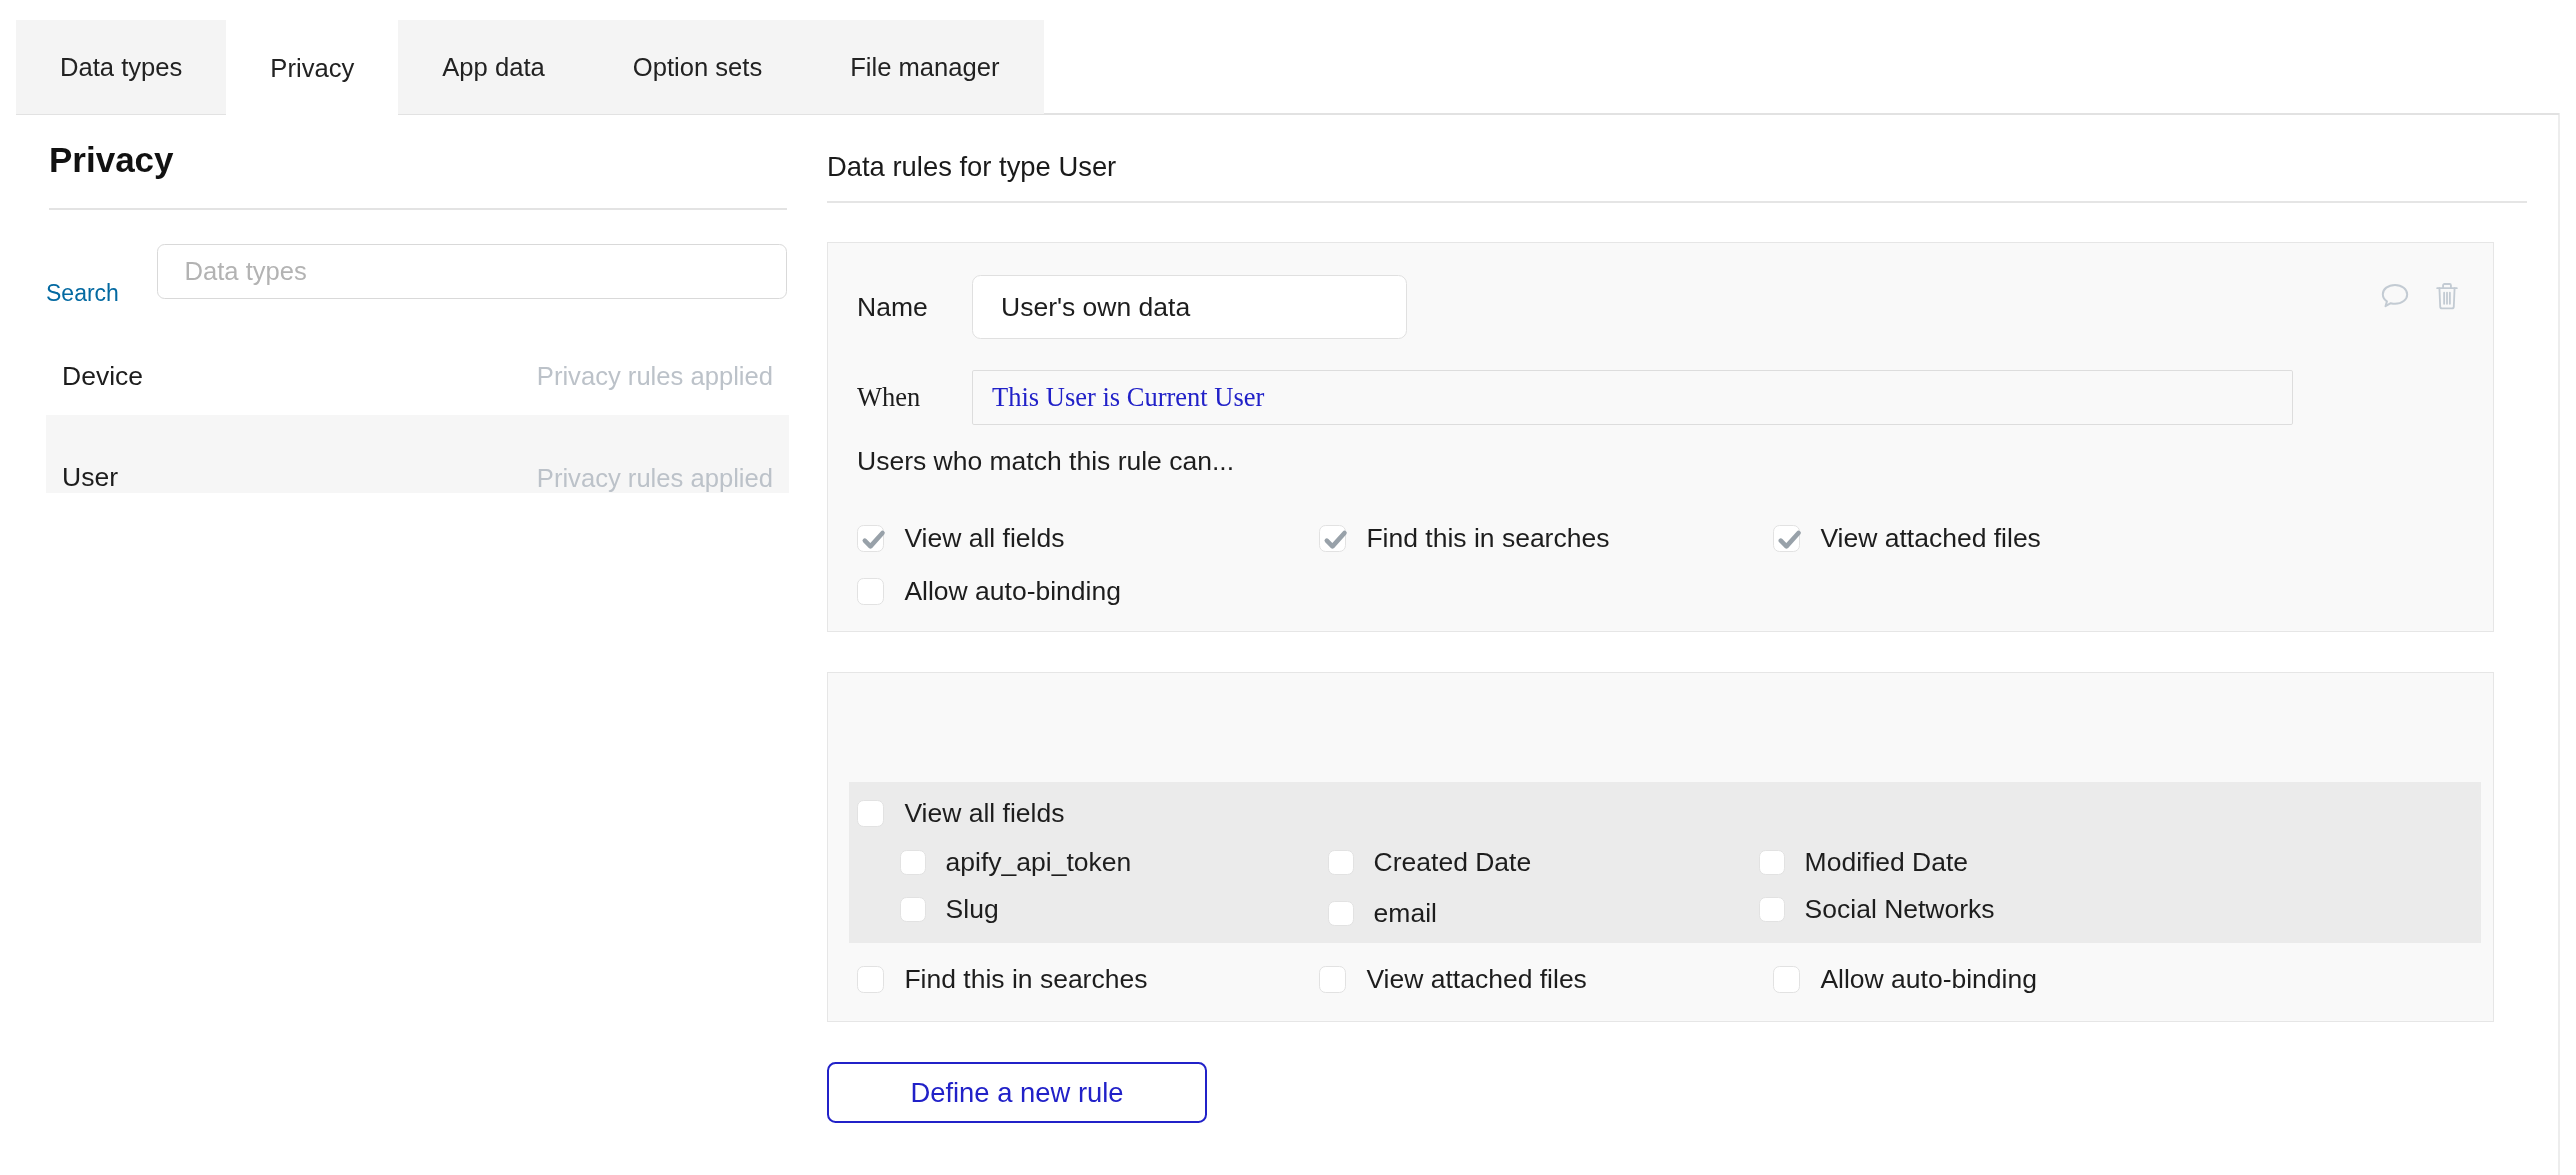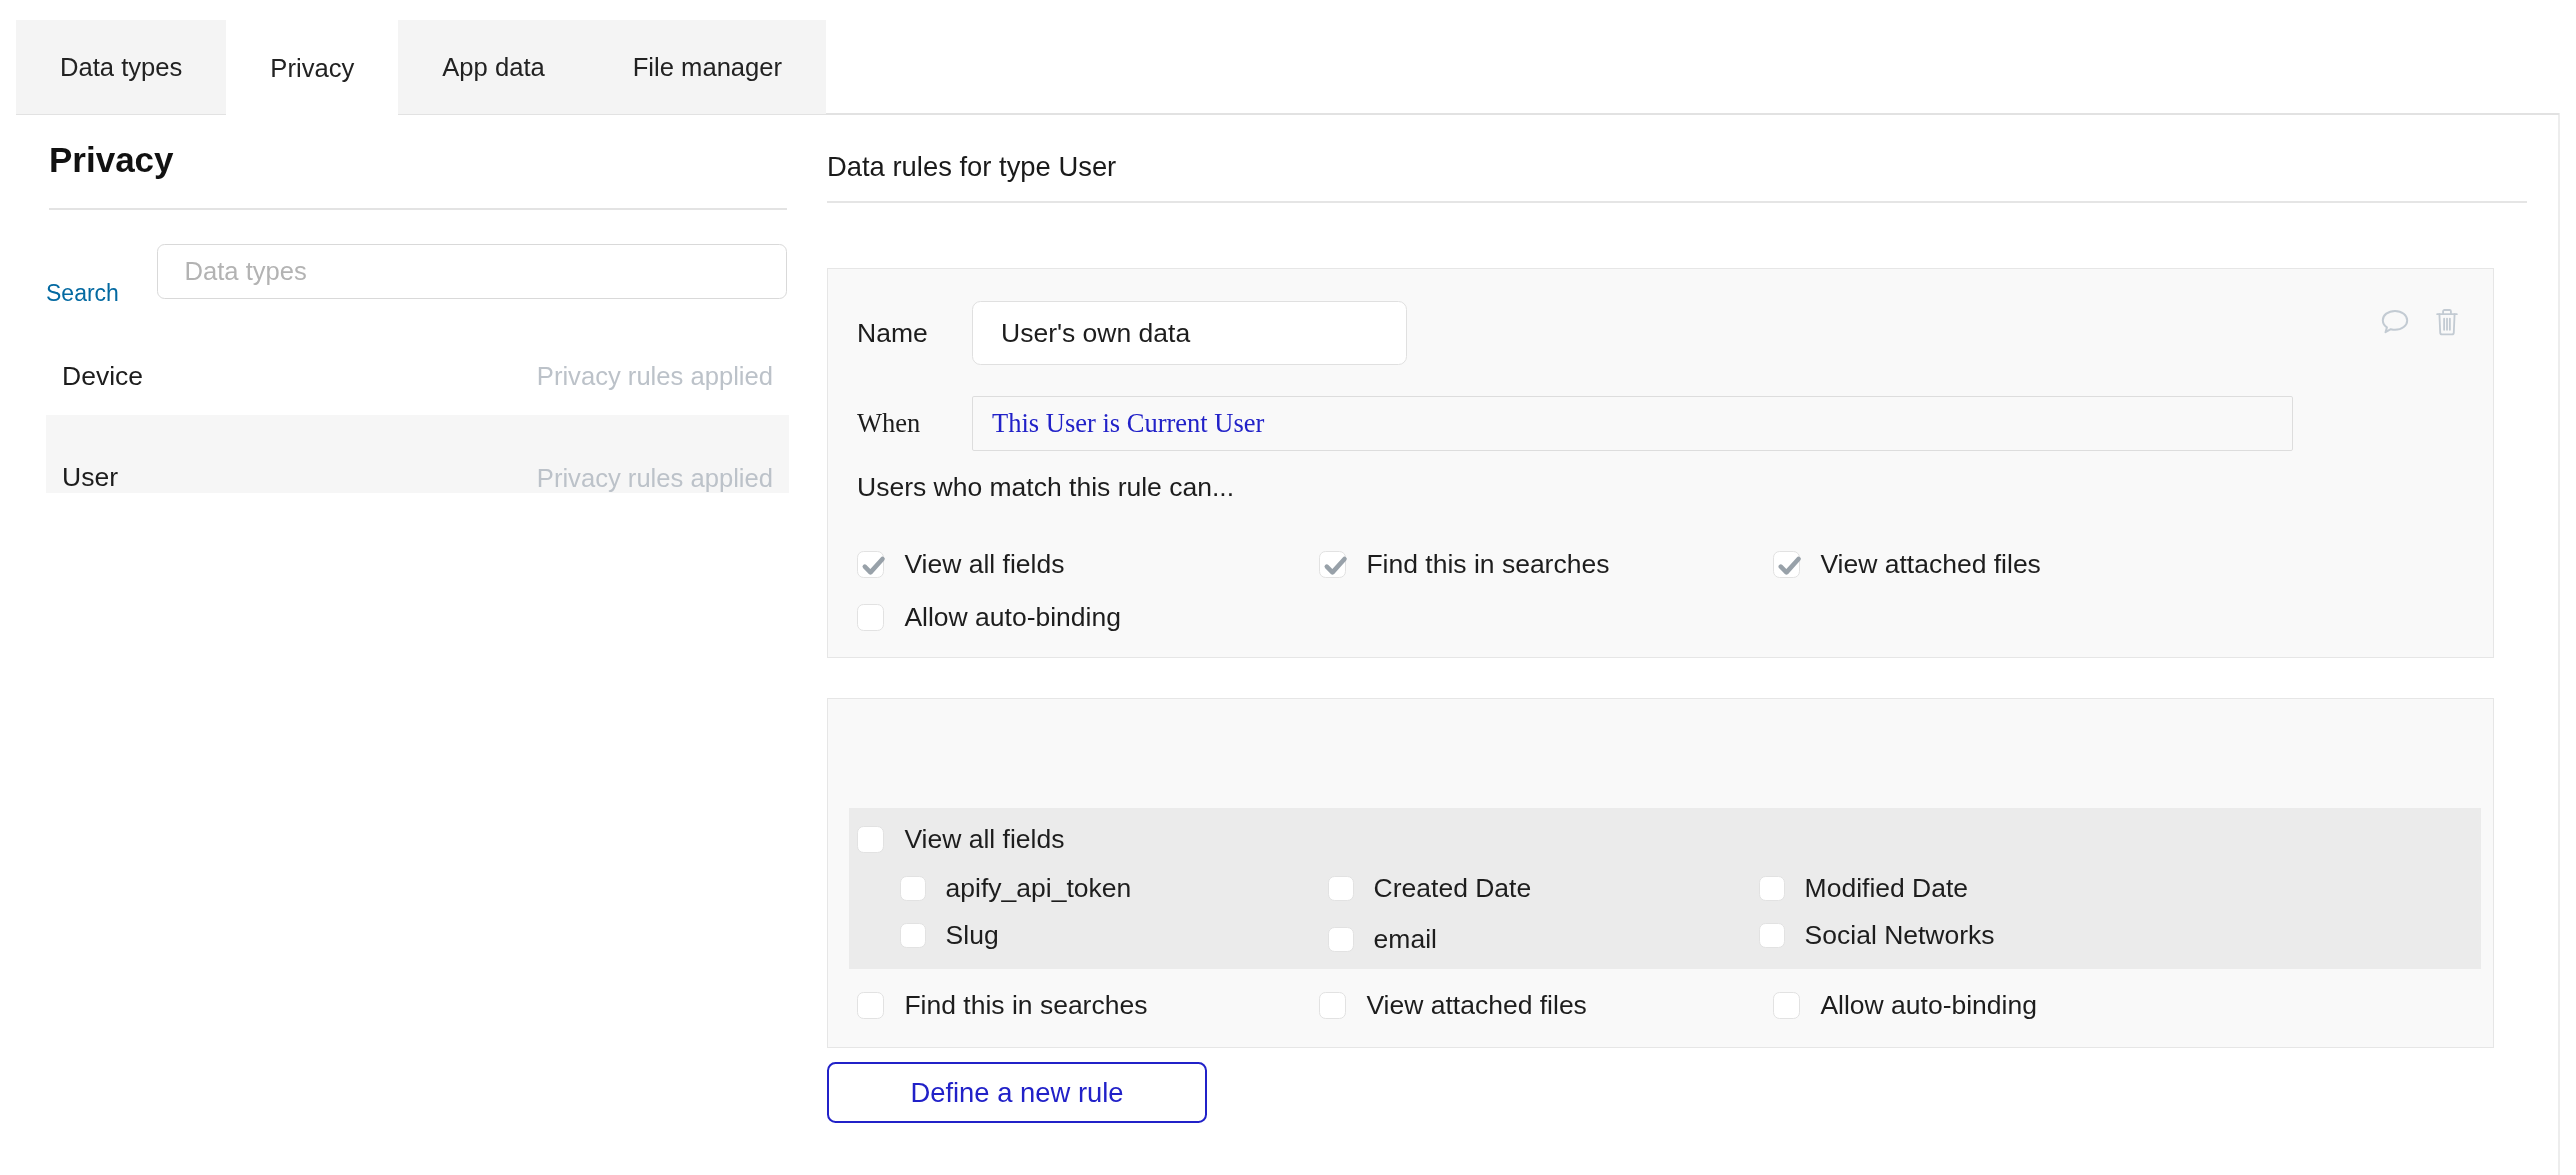--- a/index.html
+++ b/index.html
@@ -77,21 +77,21 @@
     position: absolute; left: 827px; top: 151px;
     font-size: 27.4px; color: #1a1a1a;
   }
   .main-divider {
     position: absolute; left: 827px; top: 201px;
     width: 1700px; height: 1.9px; background: #e5e5e5;
   }
 
   .card {
     position: absolute; left: 827px; width: 1667px;
-    background: #f9f9f9; border: 1.4px solid #e6e6e6; margin-top: 26px;
+    background: #f9f9f9; border: 1.4px solid #e6e6e6;
   }
   #rule-card { top: 242px; height: 390px; }
   #default-card { top: 672px; height: 350px; }
 
   .field-label { font-size: 26.5px; color: #1d1d1d; }
 
   .name-row { position: absolute; left: 29px; top: 32px; height: 64px; display: flex; align-items: center; }
   .name-input {
     position: absolute; left: 115px; top: 0;
     width: 435px; height: 64px;
@@ -150,20 +150,23 @@
 
 <div class="tabbar">
   <div class="tab">
       <span>Data types</span>
     </div>
   <div class="tab active">
       <span>Privacy</span>
     </div>
   <div class="tab">
       <span>App data</span>
+    </div>
+  <div class="tab">
+      <span>Option sets</span>
     </div>
   <div class="tab">
       <span>File manager</span>
     </div>
 </div>
 <div class="tab-underline"></div>
 <div class="page-right-border"></div>
 
 <div class="left-title">Privacy</div>
 <div class="left-divider"></div>

